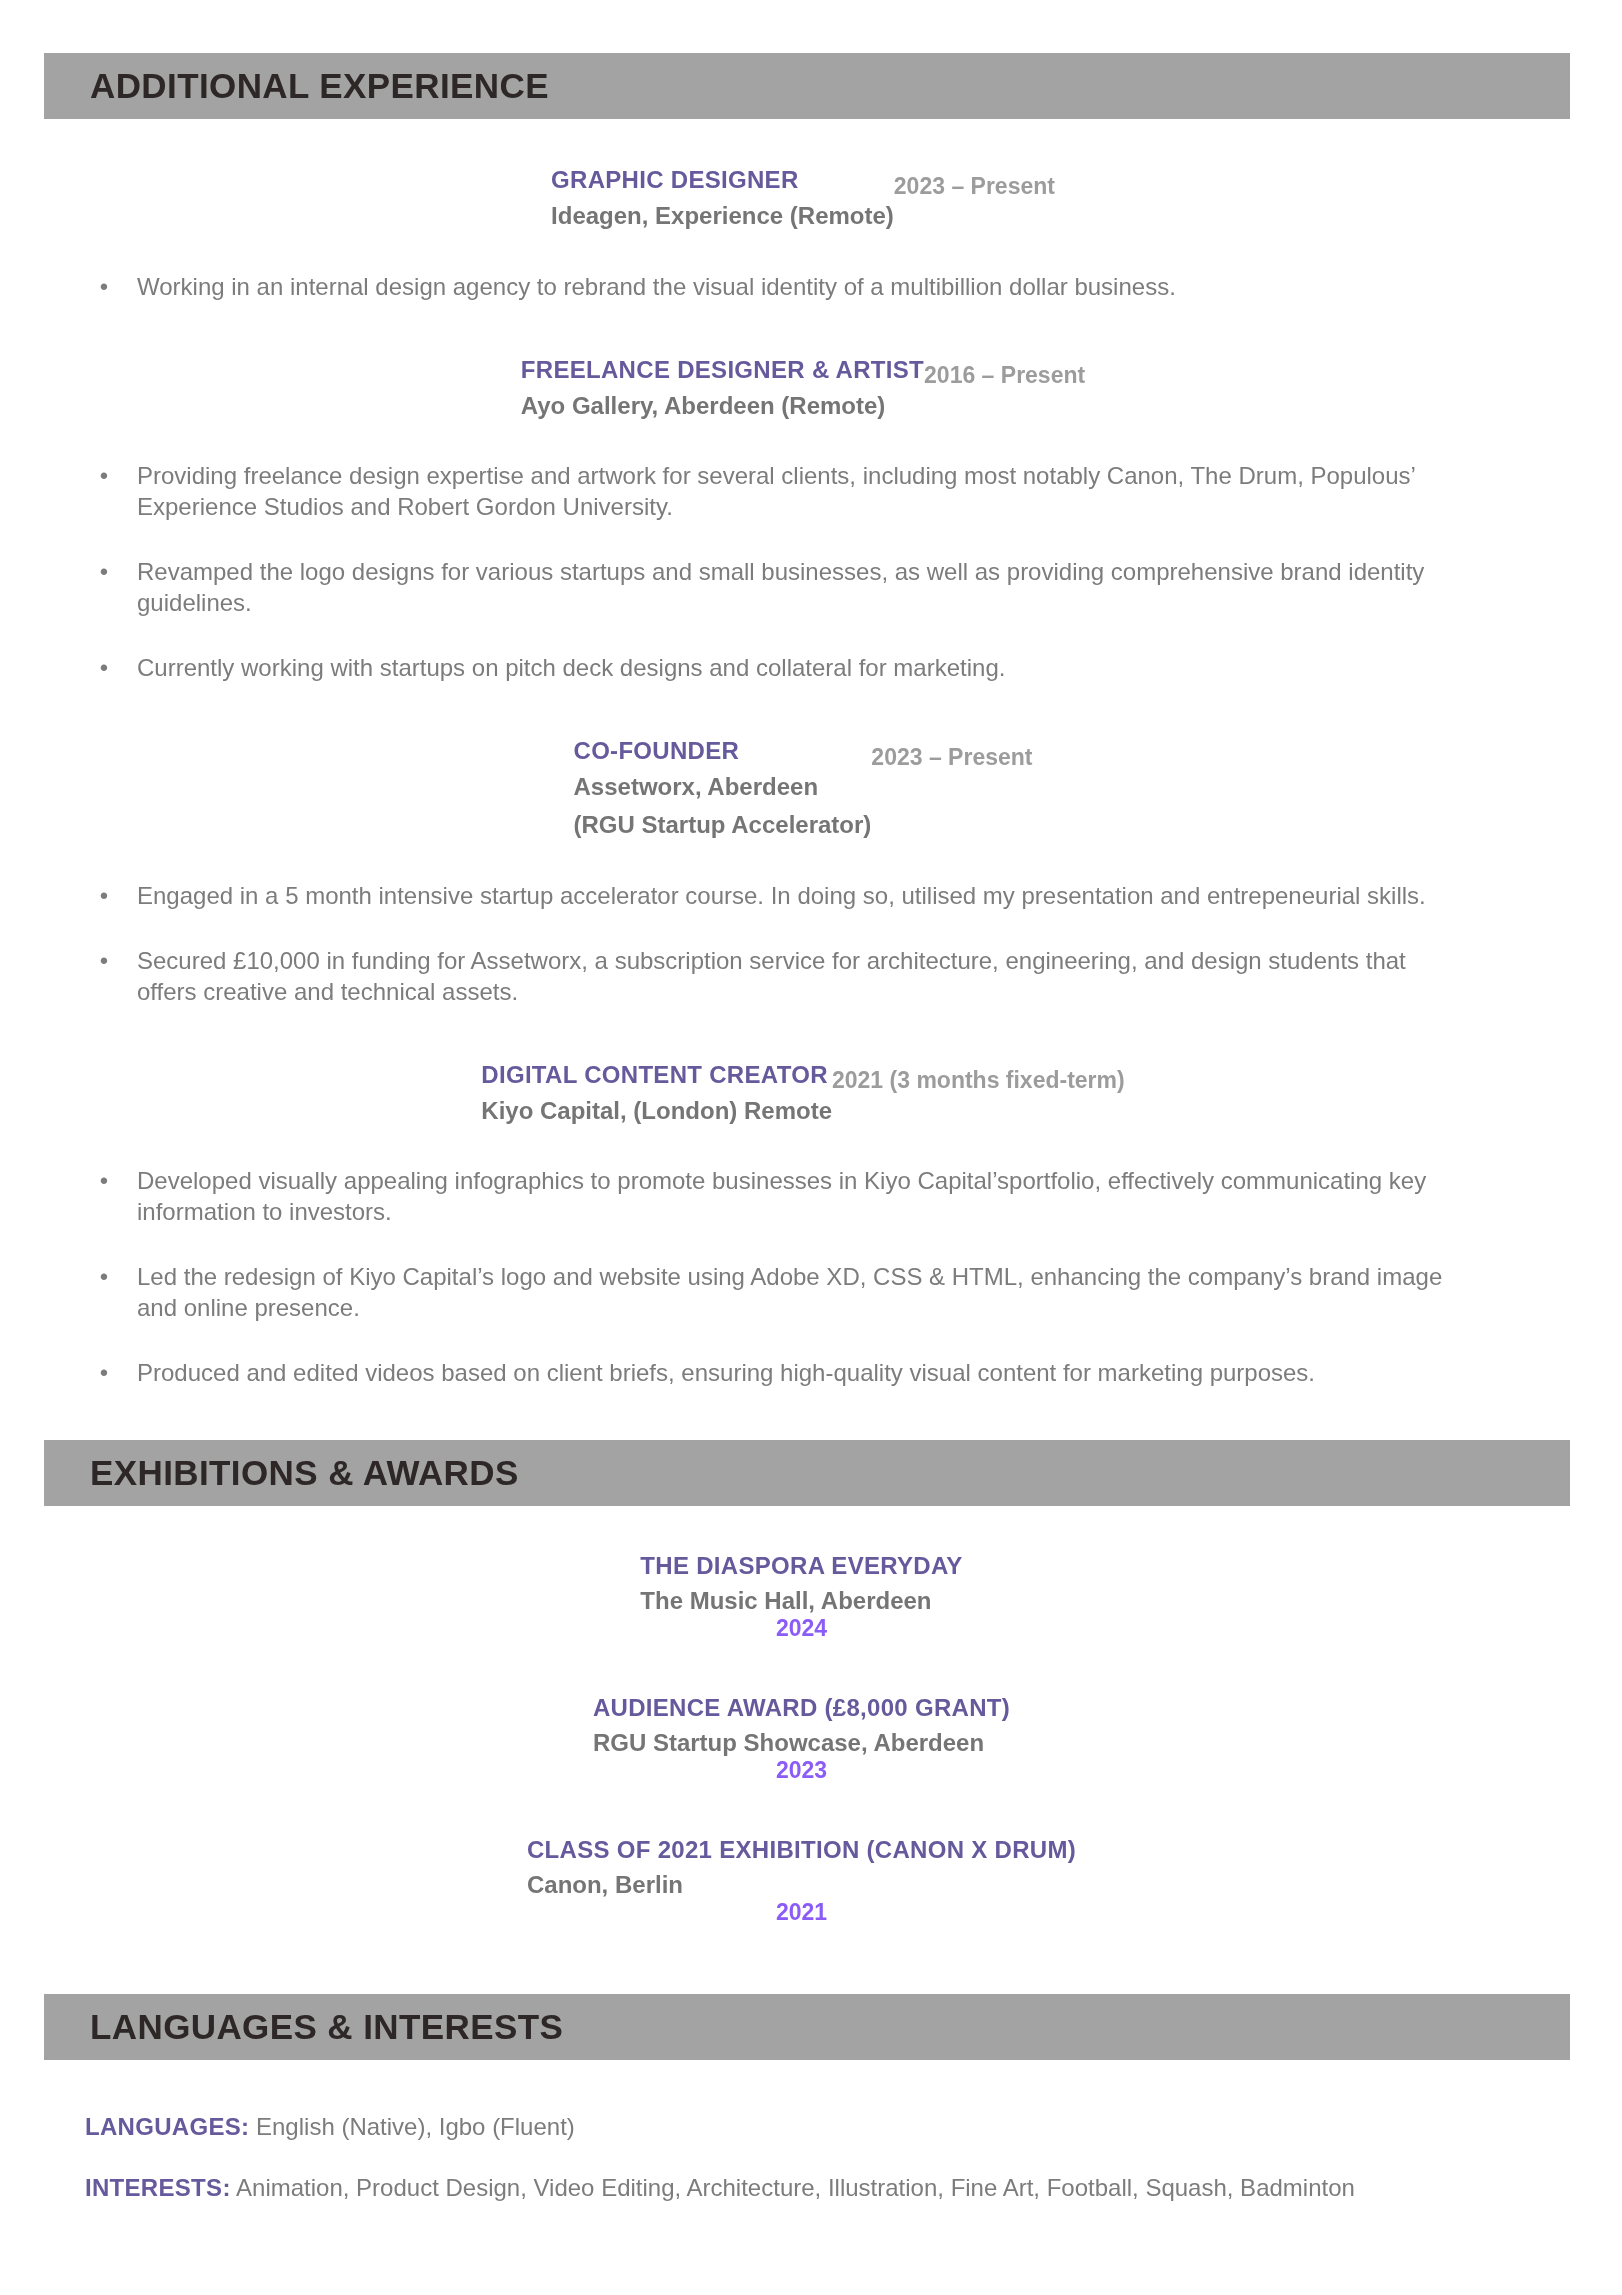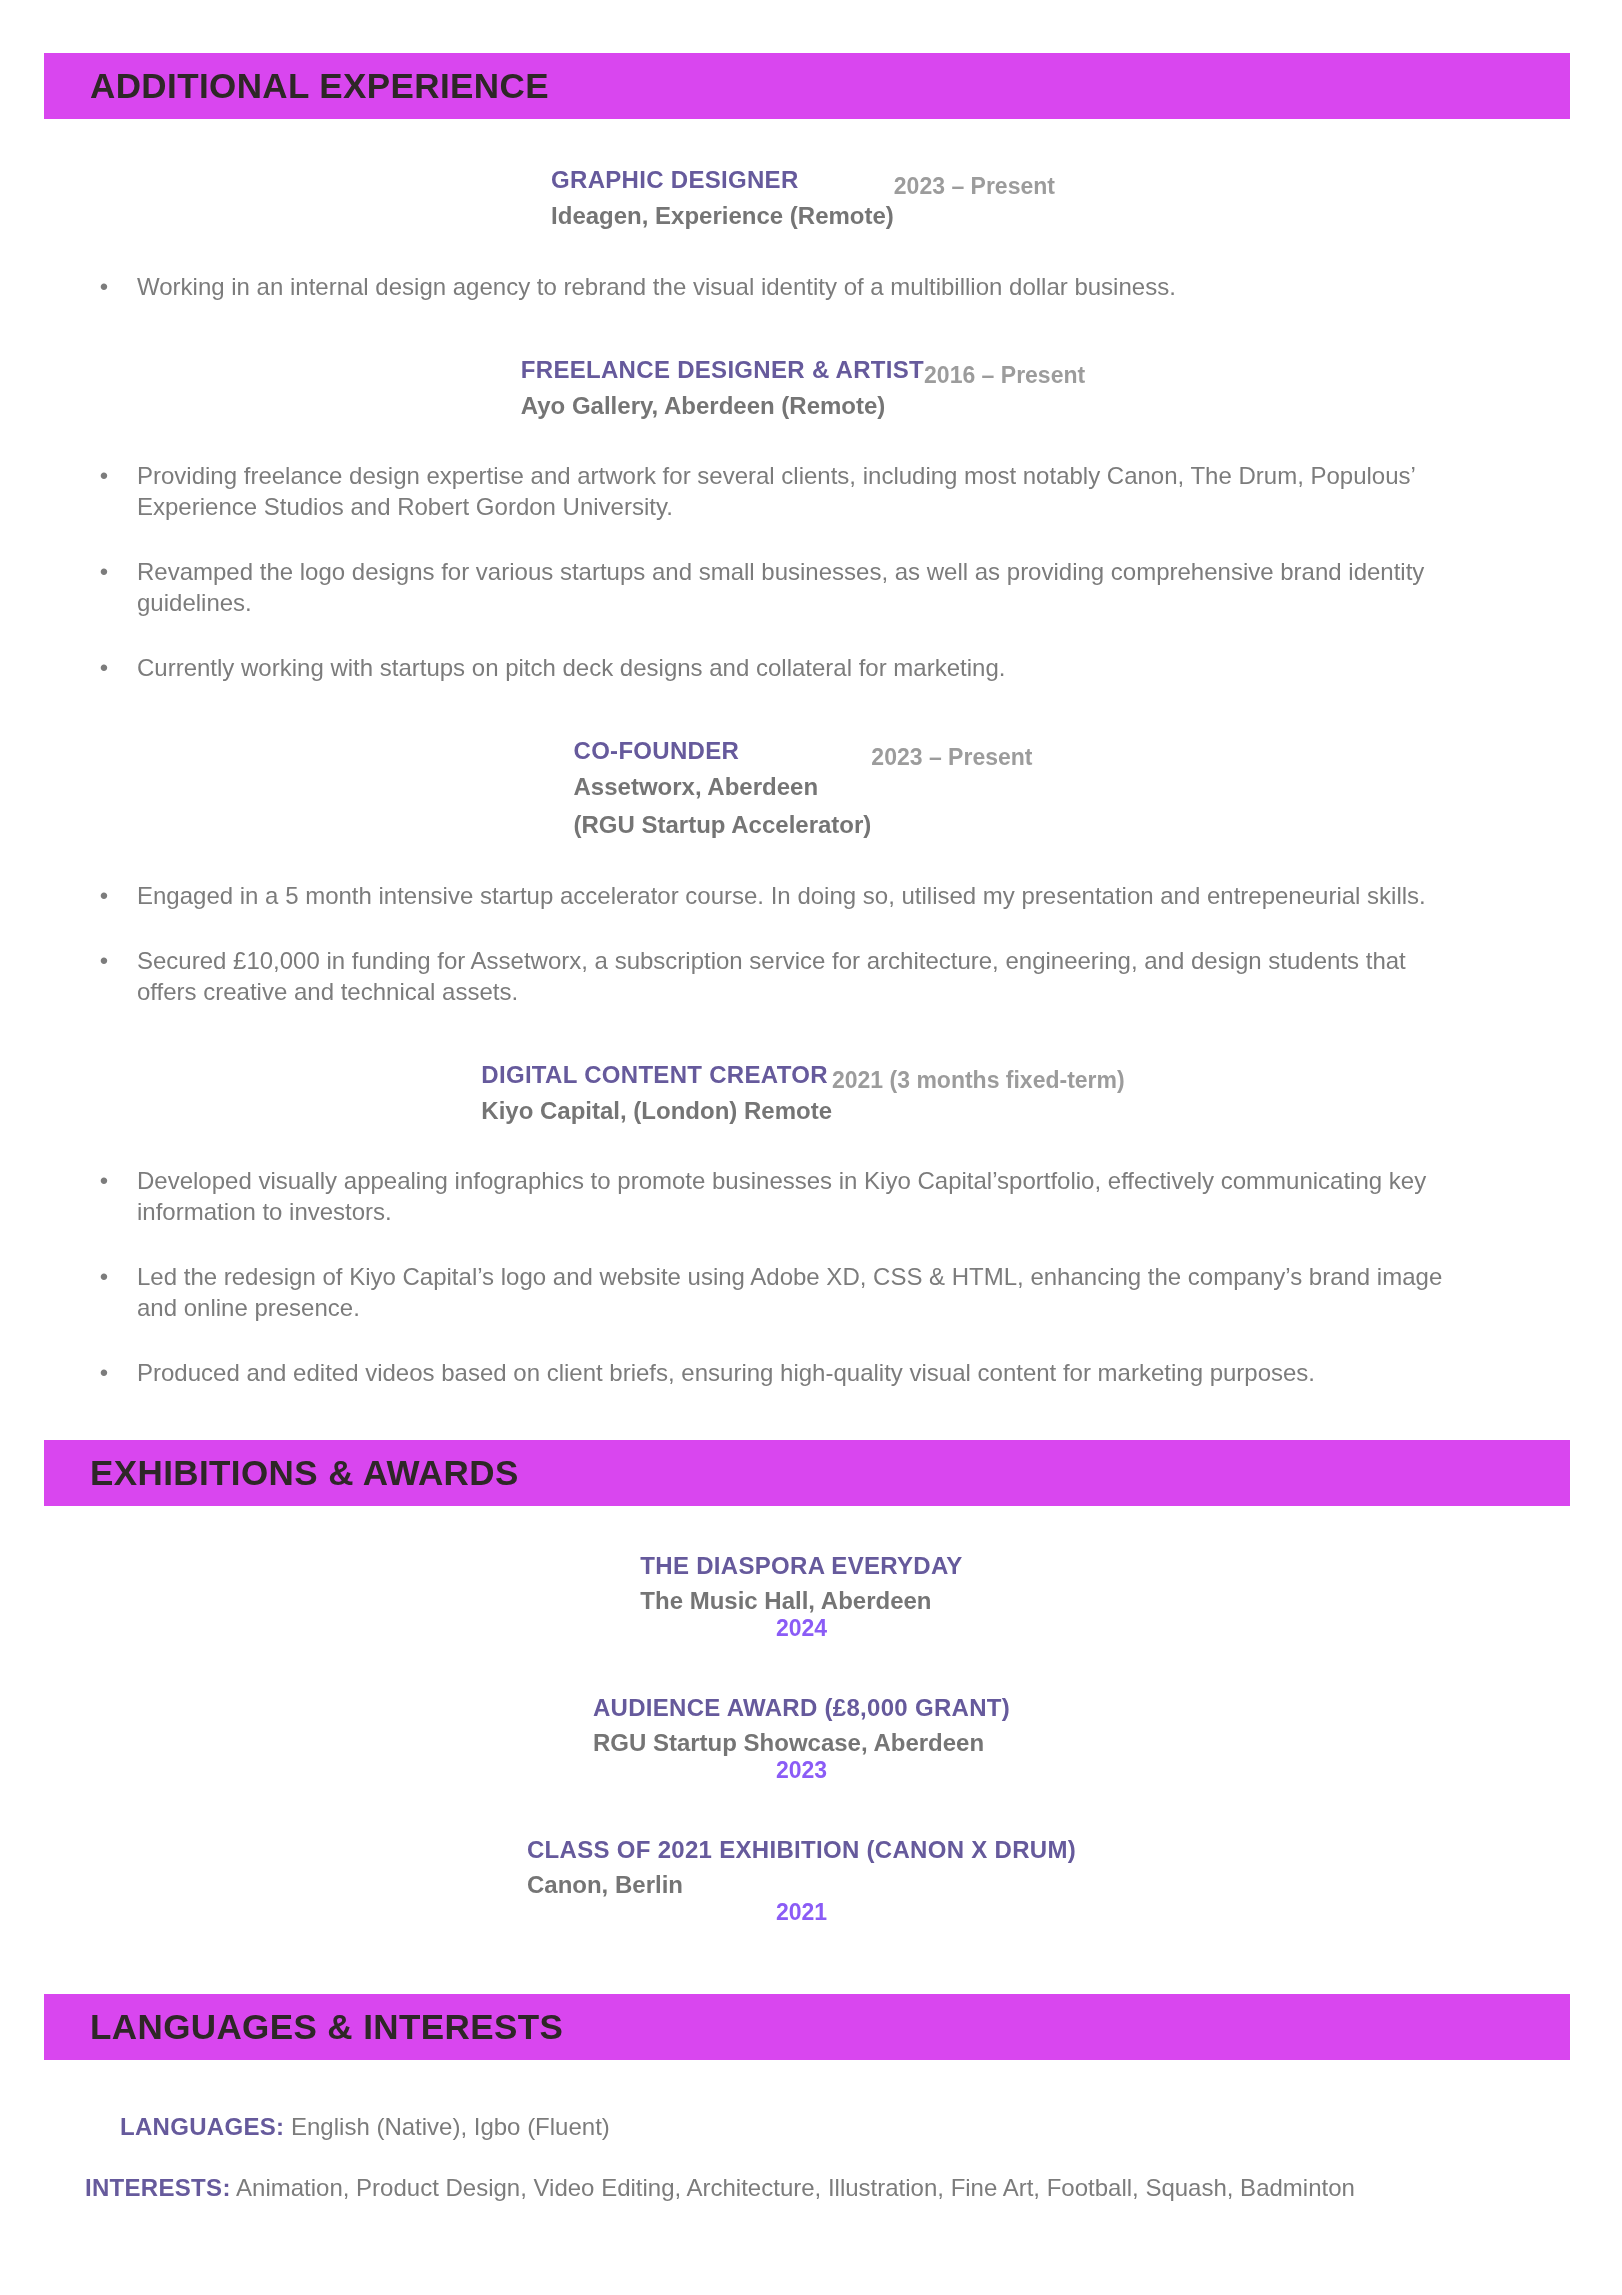--- a/index.html
+++ b/index.html
@@ -6,21 +6,21 @@
   html, body { background: #ffffff; }
   .page {
     position: relative;
     width: 1623px;
     height: 2295px;
     background: #ffffff;
     font-family: "Liberation Sans", sans-serif;
     overflow: hidden;
   }
   .band {
-    background: #d946ef;
+    background: #a3a3a3;
     margin-left: 44px;
     width: 1526px;
     height: 66px;
     display: flex;
     align-items: center;
     padding-left: 46px;
   }
   .band h2 {
     font-size: 35px;
     font-weight: 700;
@@ -65,21 +65,21 @@
     flex-direction: column;
   }
   .award-first { margin-top: 46px; }
   .award + .award { margin-top: 52px; }
   .award-title { font-size: 24px; font-weight: 700; color: #665A9C; letter-spacing: 0.3px; }
   .award-venue { font-size: 24px; font-weight: 700; color: #757575; margin-top: 6.8px; }
   .award-year { font-size: 23px; font-weight: 700; color: #8b5cf6; white-space: nowrap; }
 
   .li-rows { margin: 0 110px 0 85px; }
   .li-row { font-size: 24px; line-height: 31px; }
-  .li-row-first { margin-top: 51px; margin-left: 35px; }
+  .li-row-first { margin-top: 51px; }
   .li-row + .li-row { margin-top: 30px; }
   .li-label { color: #665A9C; font-weight: 700; letter-spacing: 0.3px; }
   .li-value { color: #7C7C7C; }
 
   .gap-band { margin-top: 52px; }
   .gap-band-last { margin-top: 68px; }
 </style>
 </head>
 <body>
 

